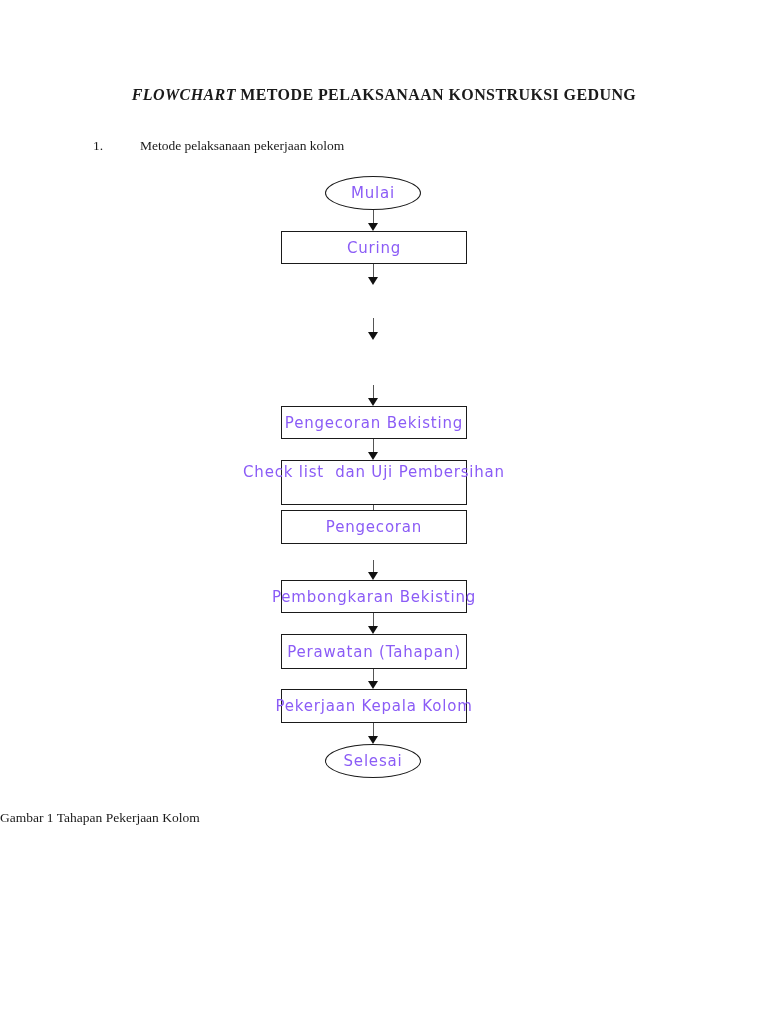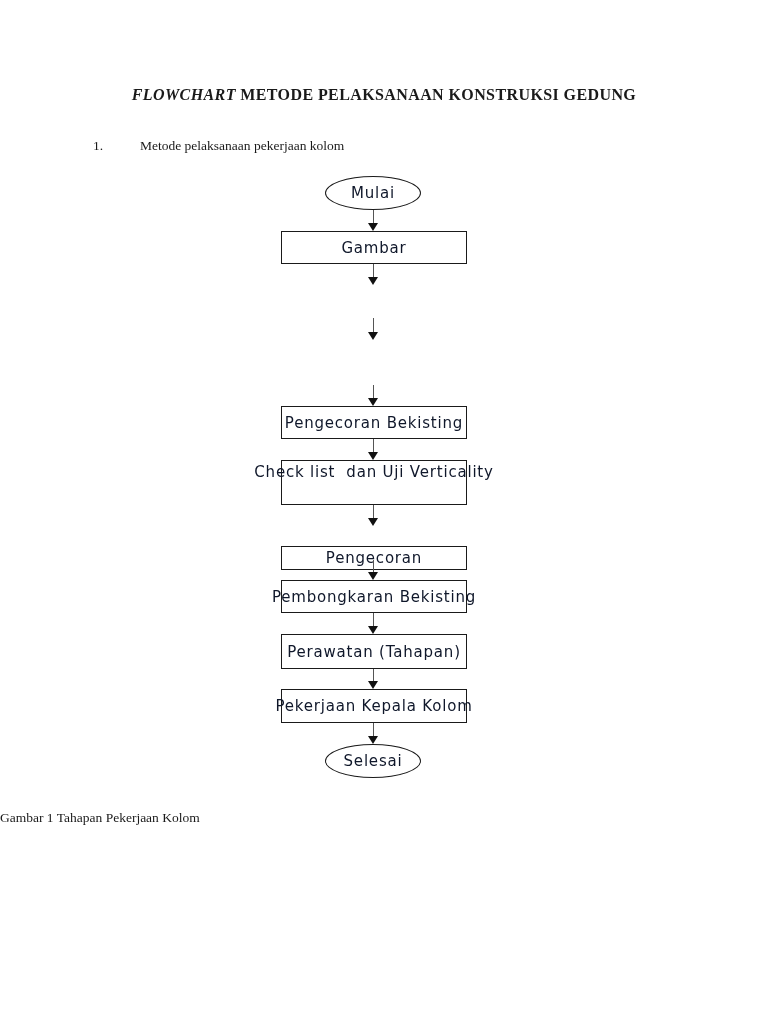--- a/index.html
+++ b/index.html
@@ -52,21 +52,21 @@
     position: absolute;
     box-sizing: border-box;
     border: 1.5px solid #1a1a1a;
     background: #ffffff;
     display: flex;
     justify-content: center;
     align-items: center;
     font-family: "DejaVu Sans", sans-serif;
     font-size: 15px;
     letter-spacing: 0.8px;
-    color: #0f172a;
+    color: #8b5cf6;
   }
   .node.box { left: 281px; width: 186px; }
   .node.oval { left: 325px; width: 96px; border-radius: 50%; }
   .node.text-top { align-items: flex-start; padding-top: 2px; }
   .node-label { white-space: pre; flex: 0 0 auto; }
   .arrow {
     position: absolute;
     left: 368px;
     width: 11px;
   }
@@ -106,21 +106,21 @@
 
   <div class="flowchart" id="flowchart">
       <div class="node oval" style="top: 176px; height: 34px;">
         <span class="node-label">Mulai</span>
       </div>
       <div class="arrow" style="top: 210px; height: 21px;">
         <div class="arrow-shaft" style="height: 14px;"></div>
         <div class="arrow-head"></div>
       </div>
       <div class="node box" style="top: 231px; height: 33px;">
-        <span class="node-label">Gambar</span>
+        <span class="node-label">Curing</span>
       </div>
       <div class="arrow" style="top: 264px; height: 21px;">
         <div class="arrow-shaft" style="height: 14px;"></div>
         <div class="arrow-head"></div>
       </div>
       <div class="arrow" style="top: 318px; height: 22px;">
         <div class="arrow-shaft" style="height: 15px;"></div>
         <div class="arrow-head"></div>
       </div>
       <div class="arrow" style="top: 385px; height: 21px;">
@@ -128,27 +128,27 @@
         <div class="arrow-head"></div>
       </div>
       <div class="node box" style="top: 406px; height: 33px;">
         <span class="node-label">Pengecoran Bekisting</span>
       </div>
       <div class="arrow" style="top: 439px; height: 21px;">
         <div class="arrow-shaft" style="height: 14px;"></div>
         <div class="arrow-head"></div>
       </div>
       <div class="node box text-top" style="top: 460px; height: 45px;">
-        <span class="node-label">Check list  dan Uji Verticality</span>
+        <span class="node-label">Check list  dan Uji Pembersihan</span>
       </div>
       <div class="arrow" style="top: 505px; height: 21px;">
         <div class="arrow-shaft" style="height: 14px;"></div>
         <div class="arrow-head"></div>
       </div>
-      <div class="node box" style="top: 546px; height: 24px;">
+      <div class="node box" style="top: 510px; height: 34px;">
         <span class="node-label">Pengecoran</span>
       </div>
       <div class="arrow" style="top: 560px; height: 20px;">
         <div class="arrow-shaft" style="height: 13px;"></div>
         <div class="arrow-head"></div>
       </div>
       <div class="node box" style="top: 580px; height: 33px;">
         <span class="node-label">Pembongkaran Bekisting</span>
       </div>
       <div class="arrow" style="top: 613px; height: 21px;">

